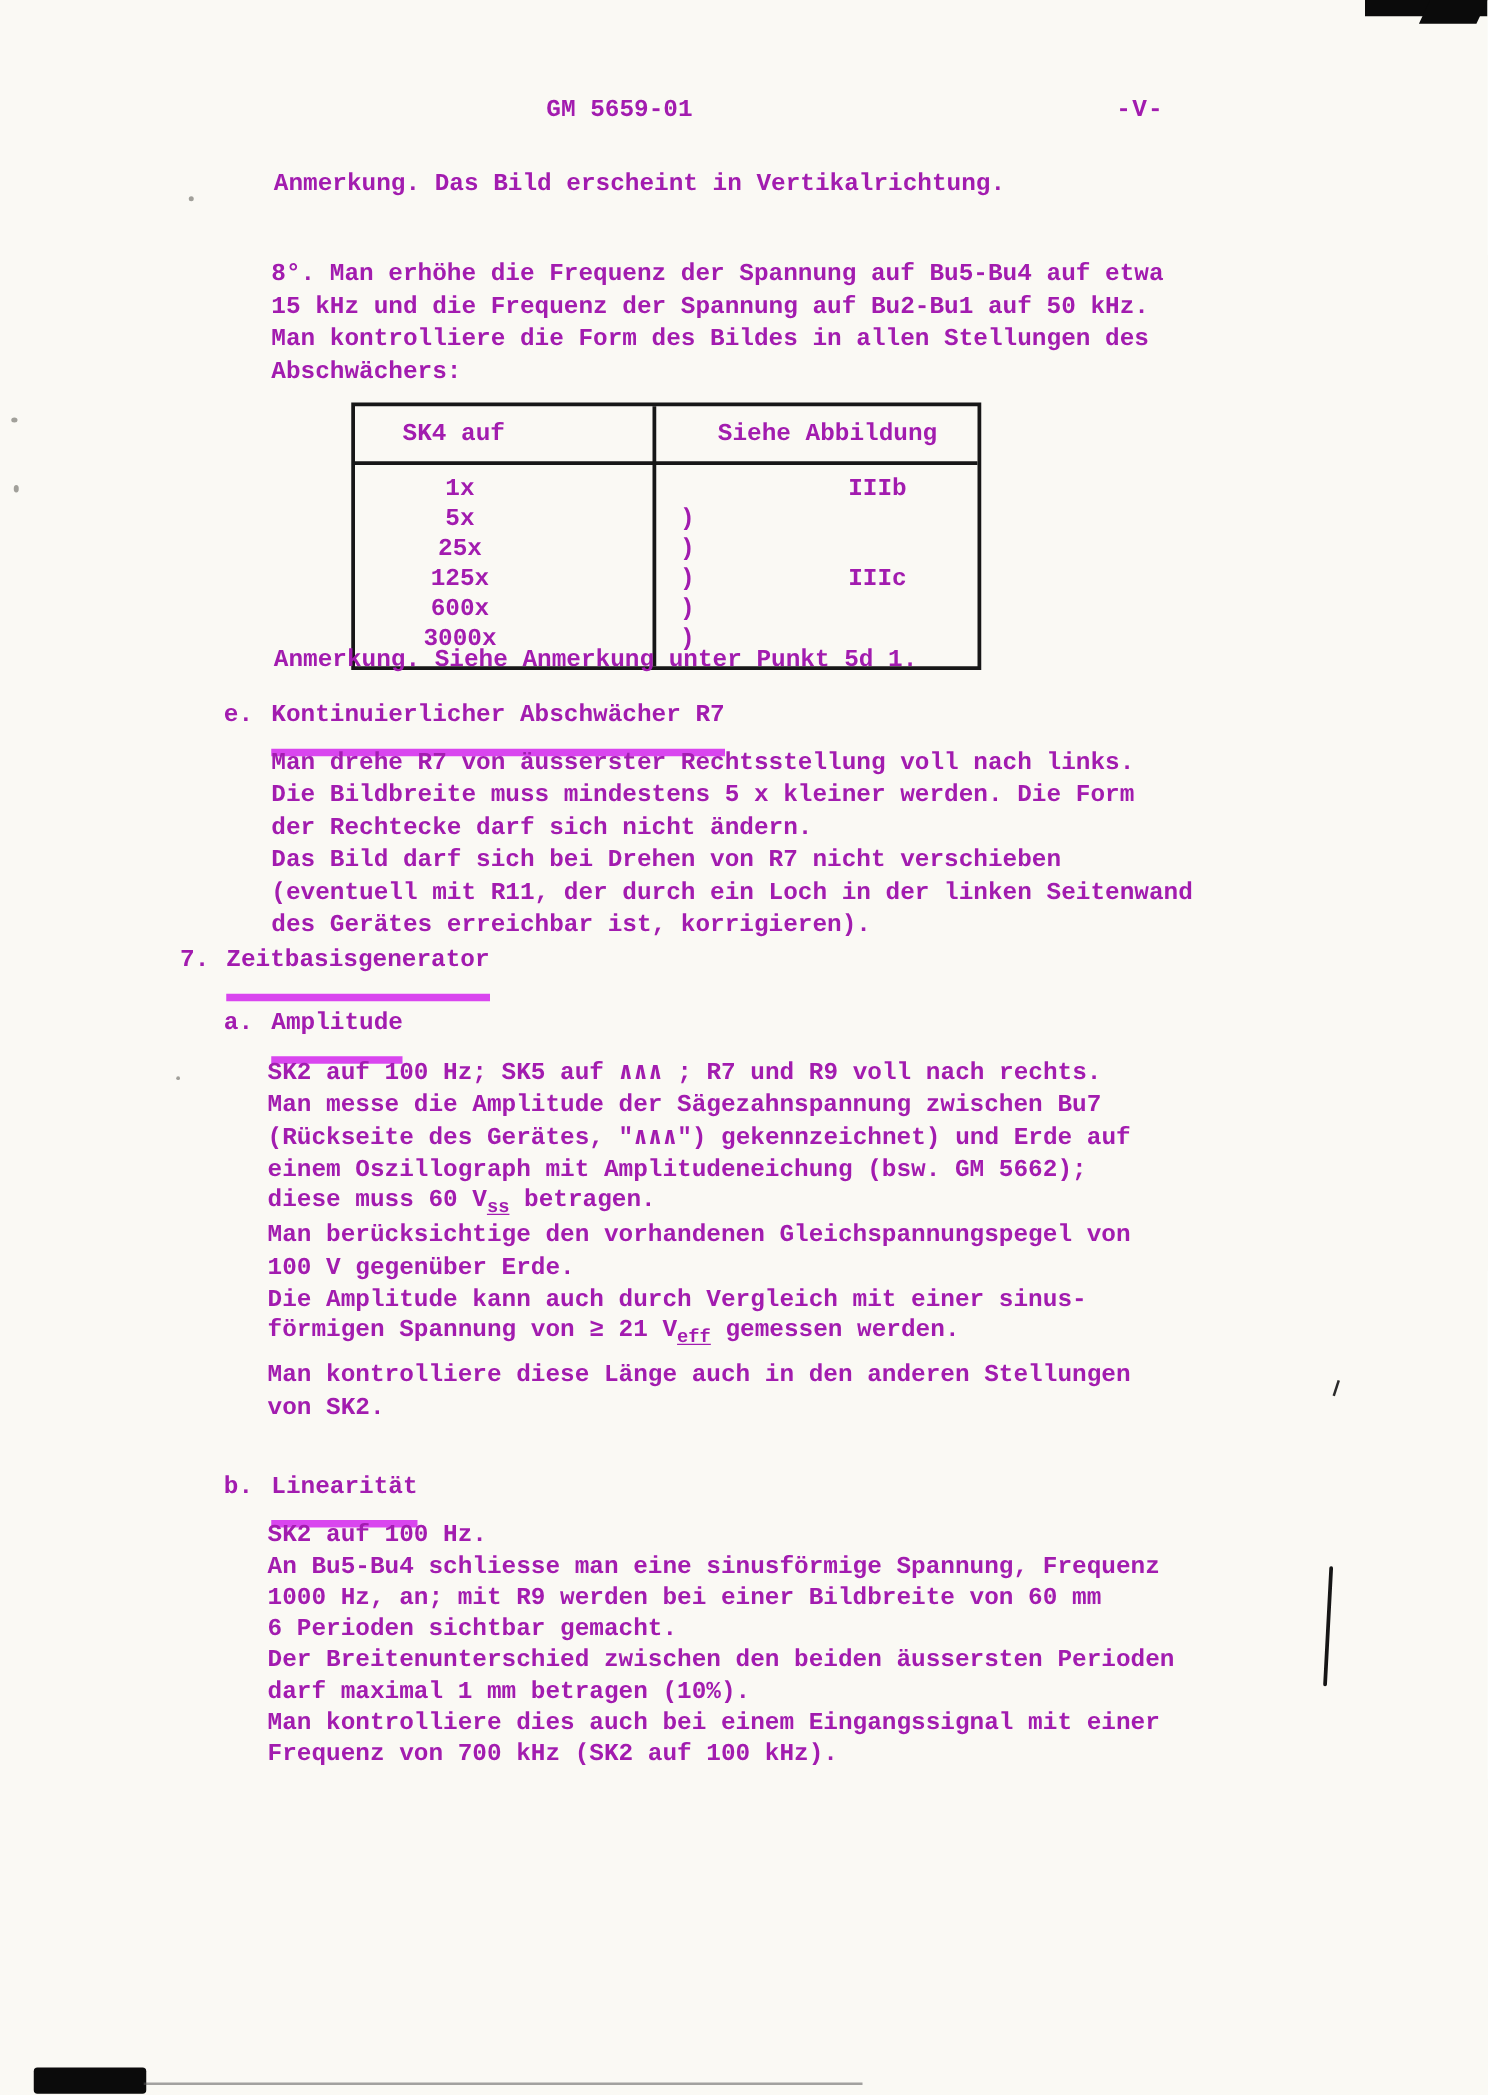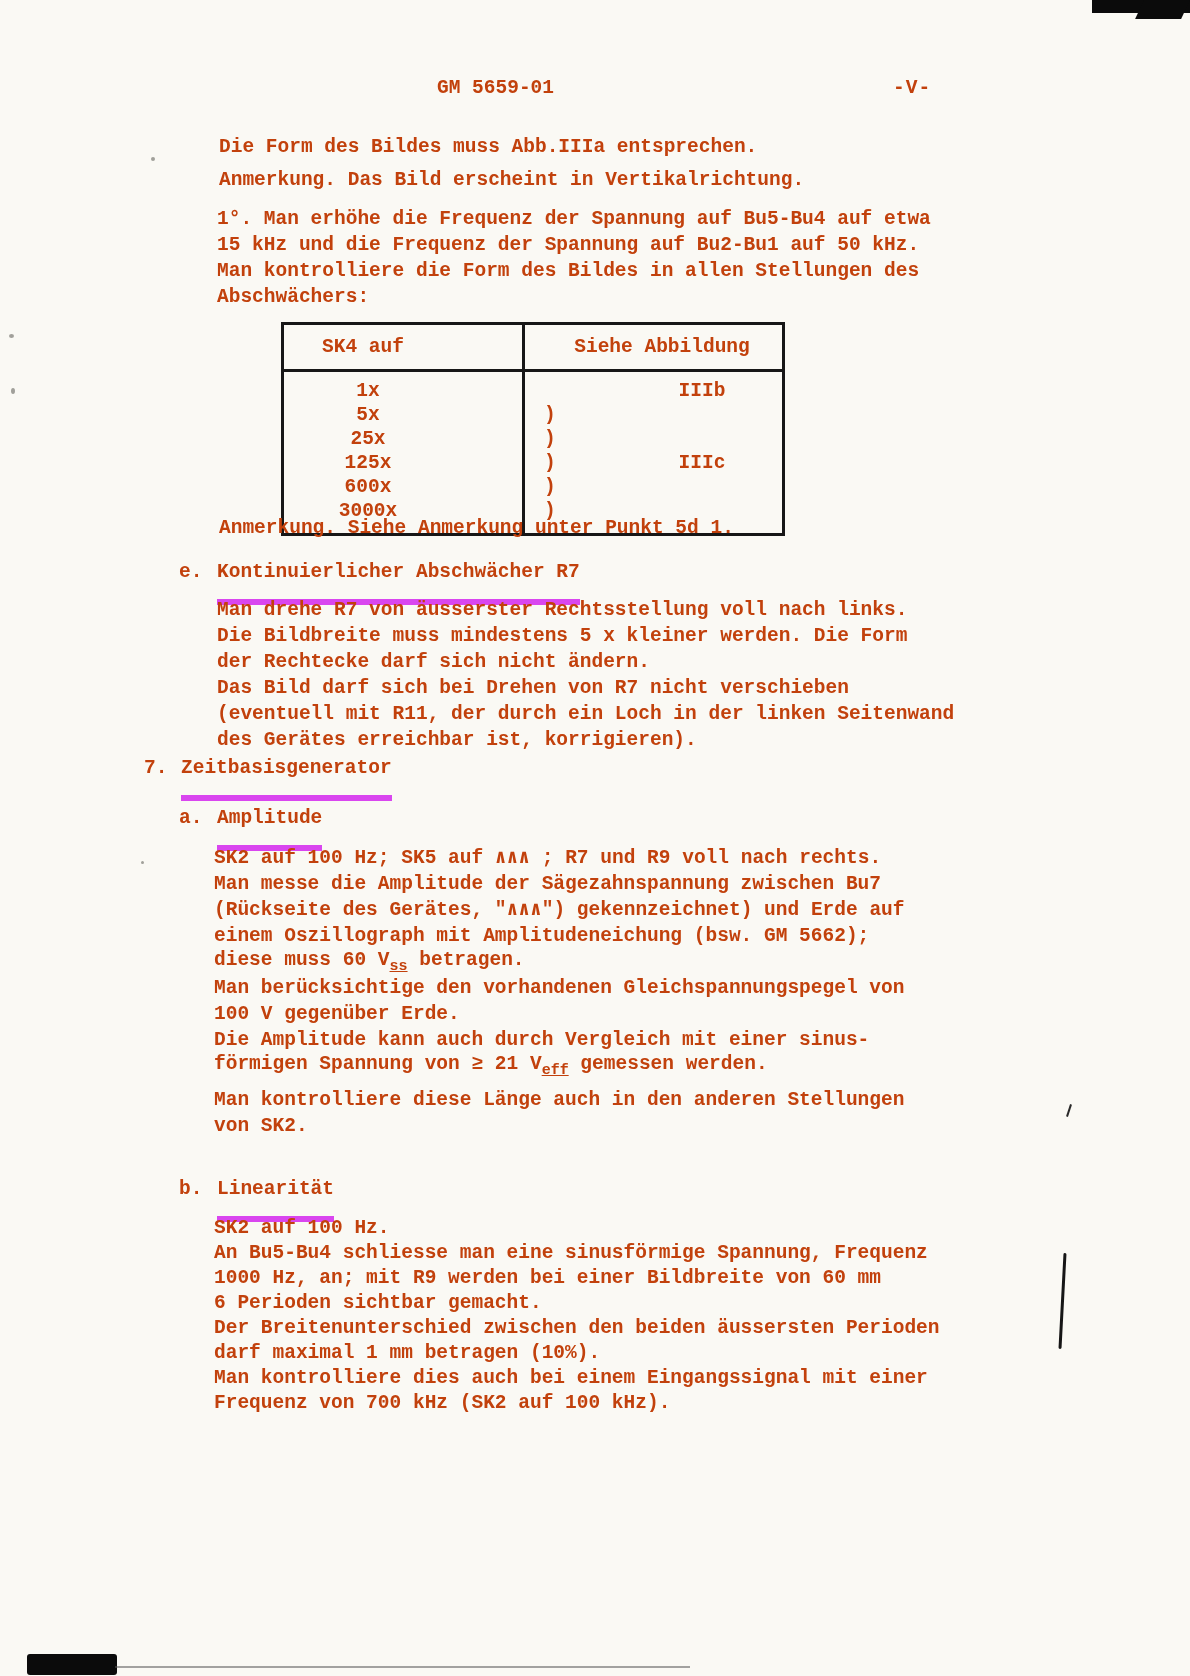--- a/index.html
+++ b/index.html
@@ -4,21 +4,21 @@
 <style>
   html,body { margin:0; padding:0; }
   .page {
     position:relative;
     width:1190px; height:1676px;
     background:#faf9f4;
     overflow:hidden;
     font-family:"Liberation Mono","DejaVu Sans Mono",monospace;
     font-size:19.5px;
     font-weight:600;
-    color:#c2410c;
+    color:#a21caf;
   }
   .abs { position:absolute; }
   .tblock { line-height:26px; white-space:pre; }
   .tline { white-space:pre; }
   .ul { border-bottom:6px solid #d946ef; padding-bottom:16px; display:inline-block; }
   sub.sx { font-size:15px;text-decoration:underline; }
 
   
   #doc-num { left:437px; top:77px; }
   #page-num { left:893px; top:77px; letter-spacing:1px; }
@@ -90,23 +90,23 @@
   <div class="abs" id="art-stroke"></div>
   <div class="abs" id="art-tick"></div>
   <div class="speck" id="sp1"></div>
   <div class="speck" id="sp2"></div>
   <div class="speck" id="sp3"></div>
   <div class="speck" id="sp4"></div>
 
   <div class="abs" id="doc-num">GM 5659-01</div>
   <div class="abs" id="page-num">-V-</div>
 
-  <div class="abs tblock" id="p1"><div class="tline">Die Form des Bildes muss Abb.IIIa entsprechen.</div><div class="tline">Anmerkung. Das Bild erscheint in Vertikalrichtung.</div></div>
+  <div class="abs tblock" id="p1"><div class="tline">Anmerkung. Das Bild erscheint in Vertikalrichtung.</div></div>
 
-  <div class="abs tblock" id="p2"><div class="tline">1°. Man erhöhe die Frequenz der Spannung auf Bu5-Bu4 auf etwa</div><div class="tline">15 kHz und die Frequenz der Spannung auf Bu2-Bu1 auf 50 kHz.</div><div class="tline">Man kontrolliere die Form des Bildes in allen Stellungen des</div><div class="tline">Abschwächers:</div></div>
+  <div class="abs tblock" id="p2"><div class="tline">8°. Man erhöhe die Frequenz der Spannung auf Bu5-Bu4 auf etwa</div><div class="tline">15 kHz und die Frequenz der Spannung auf Bu2-Bu1 auf 50 kHz.</div><div class="tline">Man kontrolliere die Form des Bildes in allen Stellungen des</div><div class="tline">Abschwächers:</div></div>
 
   <div class="abs vtable">
     <div class="vt-divider"></div>
     <div class="vt-header">
       <div class="vt-h1">SK4 auf</div>
       <div class="vt-h2">Siehe Abbildung</div>
     </div>
     <div class="vt-body">
       <div class="vt-row">
         <div class="vt-c1">1x</div>

